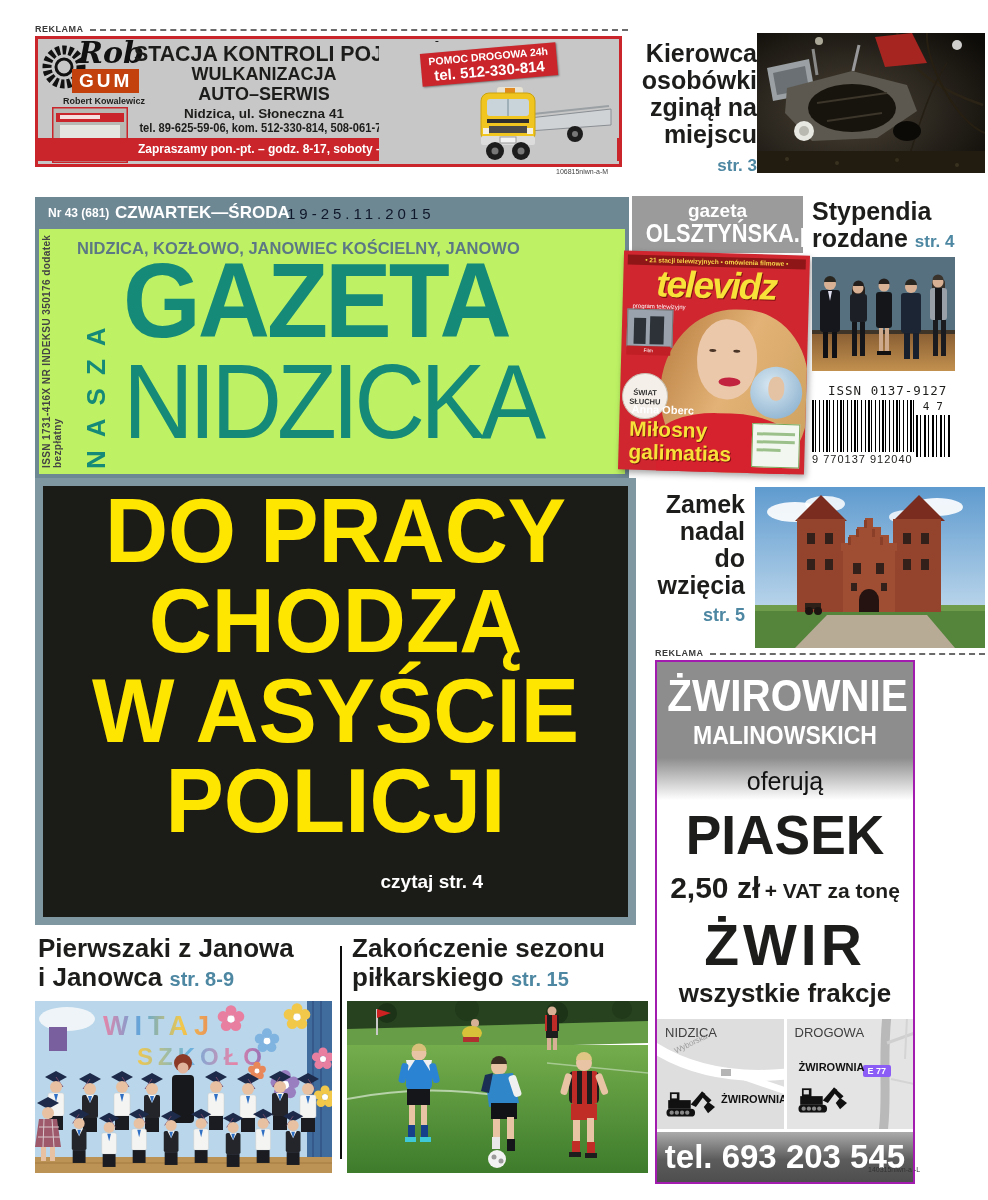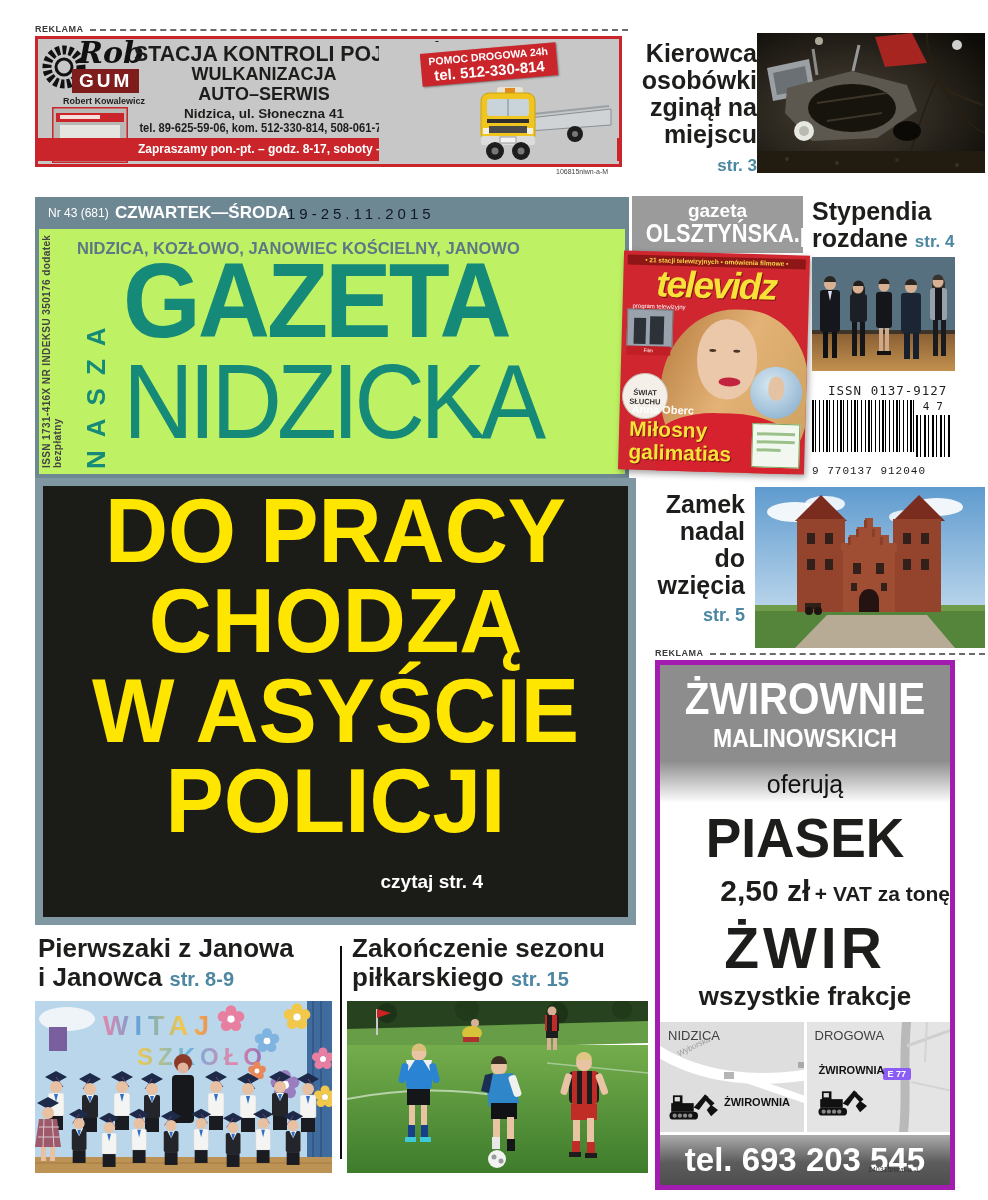--- a/index.html
+++ b/index.html
@@ -11,21 +11,21 @@
   .rekrow{position:absolute;display:flex;align-items:center;gap:6px;}
   .reklab{font-size:9px;font-weight:bold;color:#3a3a3a;letter-spacing:.5px;}
   .dash{flex:1;border-top:2px dashed #6a6a6a;margin-top:1px;}
 
   
   .topad{position:absolute;left:35px;top:36px;width:587px;height:131px;
          border:3px solid #c9252b;background:#c7c7c7;box-sizing:border-box;}
   .robgum{position:absolute;left:6px;top:2px;width:120px;height:122px;}
   .rob{position:absolute;left:34px;top:-6px;font-family:"DejaVu Serif",serif;
        font-style:italic;font-weight:bold;font-size:30px;color:#111;}
-  .gum{position:absolute;left:28px;top:28px;background:#7f1d1d;color:#fff;
+  .gum{position:absolute;left:28px;top:28px;background:#c2410c;color:#fff;
        font-weight:bold;font-size:19px;letter-spacing:3px;padding:0 7px;line-height:24px;}
   .owner{position:absolute;left:0;top:55px;width:120px;text-align:center;
          font-size:9px;font-weight:bold;}
   .adcenter{position:absolute;left:92px;top:3px;width:268px;text-align:center;}
   .adtitle{font-size:22px;font-weight:bold;line-height:1.05;transform:scaleX(.97);white-space:nowrap;}
   .adl2{font-size:18px;font-weight:bold;line-height:1.1;}
   .adl3{font-size:18px;font-weight:bold;line-height:1.1;}
   .adaddr{font-size:13.5px;font-weight:bold;margin-top:1px;}
   .adphones{font-size:12px;font-weight:bold;white-space:nowrap;transform:scaleX(.93);}
   .adstrip{position:absolute;left:0;right:0;bottom:3px;height:23px;background:#c9252b;
@@ -40,21 +40,21 @@
 
   
   .stitle{position:absolute;font-weight:bold;color:#1d1d1b;}
   .stitle .ln{font-size:25px;line-height:1.08;font-weight:bold;}
   .pag{color:#4d87a2;font-weight:bold;font-size:17px;}
   .right{text-align:right;}
   .inlinepag{color:#4d87a2;font-weight:bold;font-size:20px;}
 
   
   .hbar{position:absolute;left:35px;top:197px;width:594px;height:32px;background:#6d8793;}
-  .issue{position:absolute;left:13px;line-height:32px;color:#fff;font-size:12px;font-weight:normal;}
+  .issue{position:absolute;left:13px;line-height:32px;color:#fff;font-size:12px;font-weight:bold;}
   .day{position:absolute;left:80px;line-height:32px;color:#fff;font-size:17px;font-weight:bold;}
   .date{position:absolute;left:252px;line-height:33px;color:#0f172a;font-size:15px;letter-spacing:4px;}
   .mastbox{position:absolute;left:35px;top:229px;width:594px;height:249px;background:#bef264;
            border:4px solid #6d8793;border-top:none;box-sizing:border-box;}
   .region{position:absolute;left:38px;top:10px;font-size:16.5px;font-weight:bold;color:#5d7885;}
   .issnv{position:absolute;left:2px;bottom:6px;height:235px;writing-mode:vertical-rl;
          transform:rotate(180deg);font-size:10px;font-weight:bold;color:#444;letter-spacing:.4px;}
   .nasza{position:absolute;left:42px;top:40px;height:200px;writing-mode:vertical-rl;
          transform:rotate(180deg);color:#168a78;font-size:26px;font-weight:bold;letter-spacing:13px;}
   .mast{position:absolute;left:84px;top:22px;width:502px;color:#168a78;}
@@ -99,44 +99,44 @@
          line-height:1.1;text-shadow:1px 1px 0 #7a1010;}
   .greenbox{position:absolute;right:5px;bottom:6px;width:46px;height:42px;background:#f2f7ef;
             border:1px solid #7aa85a;}
   .gline{position:absolute;left:4px;right:4px;height:3px;background:#9bc08a;}
 
   
   .bar{position:absolute;left:812px;top:383px;width:142px;height:98px;}
   .bissn{font-family:"DejaVu Sans Mono",monospace;font-size:12.5px;letter-spacing:1px;padding-left:16px;}
   .bars{margin-top:2px;height:52px;width:102px;
         background:repeating-linear-gradient(90deg,#000 0 2px,#fff 2px 3px,#000 3px 4px,#fff 4px 7px,#000 7px 8px,#fff 8px 11px,#000 11px 12px,#fff 12px 14px);}
-  .bdigits{font-family:Liberation Mono, monospace;font-size:11px;letter-spacing:1px;margin-top:13px;}
+  .bdigits{font-family:Liberation Sans, sans-serif;font-size:11px;letter-spacing:1px;margin-top:1px;}
   .addon{position:absolute;right:4px;top:17px;width:34px;text-align:right;}
   .addnum{font-family:"DejaVu Sans Mono",monospace;font-size:11px;letter-spacing:7px;padding-left:6px;}
   .addbars{height:42px;margin-top:2px;
         background:repeating-linear-gradient(90deg,#000 0 2px,#fff 2px 4px,#000 4px 5px,#fff 5px 8px);}
 
   
   .blackbox{position:absolute;left:35px;top:478px;width:601px;height:447px;background:#1b1b18;
             border:8px solid #7e97a1;box-sizing:border-box;}
   .hl{font-size:91px;font-weight:bold;color:#ffe600;text-align:center;line-height:.99;
       transform:scaleX(.96);white-space:nowrap;}
   .hlwrap{}
   .cta{position:absolute;right:145px;bottom:24px;color:#fff;font-size:19px;font-weight:bold;}
 
   
-  .zad{position:absolute;left:655px;top:660px;width:300px;border:5px solid #a21caf;
+  .zad{position:absolute;left:655px;top:660px;width:260px;border:2px solid #a21caf;
        background:#fff;box-sizing:border-box;}
   .zhead{background:#8d8d8d;padding:12px 0 8px;text-align:center;color:#fff;}
   .z1{font-size:44px;font-weight:bold;line-height:1;transform:scaleX(.92);white-space:nowrap;}
   .z2{font-size:25px;font-weight:bold;margin-top:3px;transform:scaleX(.92);white-space:nowrap;}
   .zgrad{height:42px;background:linear-gradient(#8d8d8d,#fff);}
   .zoffer{font-size:25px;font-weight:normal;text-align:center;padding-top:9px;color:#111;}
   .zpiasek{font-size:55px;font-weight:bold;text-align:center;line-height:1;margin-top:8px;transform:scaleX(.97);}
-  .zprice{text-align:right;margin-top:8px;font-weight:bold;white-space:nowrap;}
+  .zprice{text-align:center;margin-top:8px;font-weight:bold;white-space:nowrap;}
   .zp{font-size:30px;}
   .zpn{font-size:21px;}
   .zzwir{font-size:57px;font-weight:bold;text-align:center;line-height:1;margin-top:12px;letter-spacing:4px;}
   .zfrak{font-size:26px;font-weight:bold;text-align:center;margin-top:4px;}
   .zmaps{display:flex;gap:3px;margin-top:10px;height:110px;}
   .zmap{position:relative;flex:1;overflow:hidden;}
   .m1{background:#dedede;}
   .m2{background:#e4e4e4;}
   .city{position:absolute;left:8px;top:6px;font-size:13px;color:#3f3f3f;}
   .roadlab{position:absolute;left:16px;top:20px;font-size:8px;color:#9a9a9a;transform:rotate(-26deg);}

